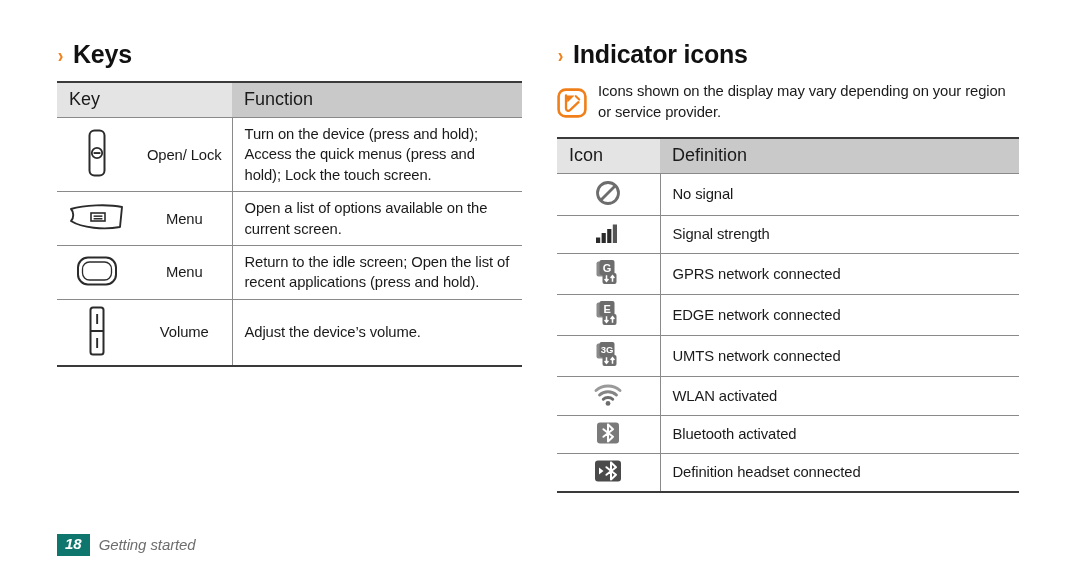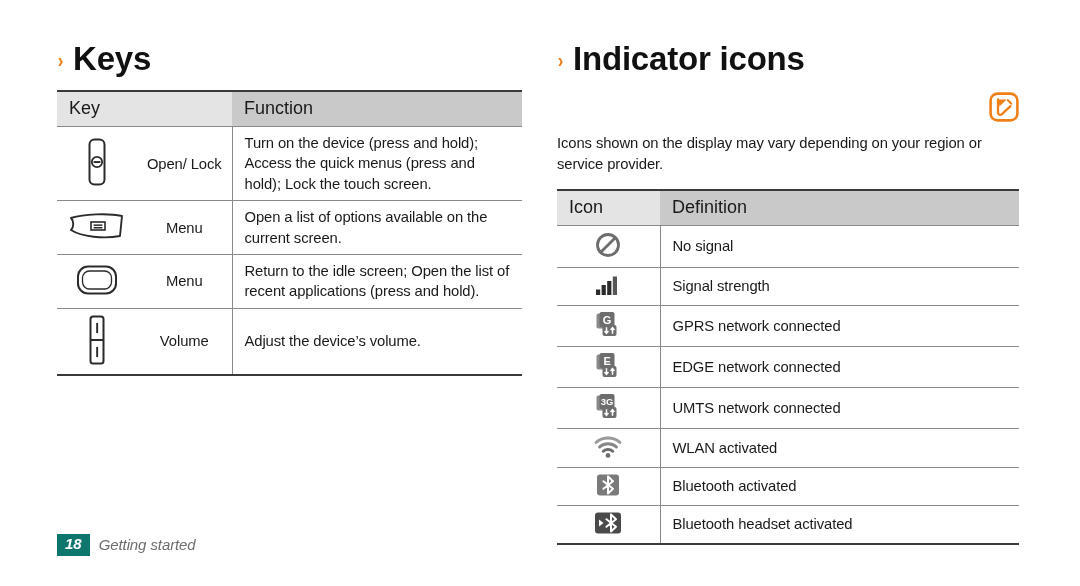--- a/index.html
+++ b/index.html
@@ -47,33 +47,32 @@
   }
   .chev {
     color: #f07f1a;
     font-size: 21px;
     font-weight: bold;
     line-height: 1;
     display: inline-block;
     transform: scaleX(0.8);
   }
   .heading-text {
-    font-size: 33px;
+    font-size: 25px;
     font-weight: bold;
     letter-spacing: -0.2px;
     color: #111111;
   }
 
   
   .note {
     display: flex;
-    align-items: flex-end;
+    align-items: center;
     gap: 11px;
     margin: 0 0 14px 0;
-    flex-direction: column;
   }
   .note-icon {
     flex: 0 0 auto;
     width: 30px;
     height: 30px;
     margin-top: 2px;
   }
   .note-text {
     font-size: 14.8px;
     line-height: 1.42;
@@ -390,21 +389,21 @@
       <tr>
         <td class="cell-icon">
           <span class="indicator">
             <svg width="30" height="24" viewBox="0 0 30 24">
               <rect x="2" y="1.5" width="26" height="21" rx="3" fill="#4a4a4a"></rect>
               <path d="M18 3.5 L18 20.5 M18 3.5 L23 8.2 L13.4 15.8 M18 20.5 L23 15.8 L13.4 8.2" fill="none" stroke="#ffffff" stroke-width="2" stroke-linecap="round" stroke-linejoin="round"></path>
               <path d="M6 8.5 L6 15.5 L10.5 12 Z" fill="#ffffff"></path>
             </svg>
           </span>
         </td>
-        <td class="cell-def">Bluetooth headset activated</td>
+        <td class="cell-def">Definition headset connected</td>
       </tr>
       </tbody>
     </table>
   </div>
 
   <div class="footer">
     <span class="pagenum">18</span>
     <span class="footer-label">Getting started</span>
   </div>
 

